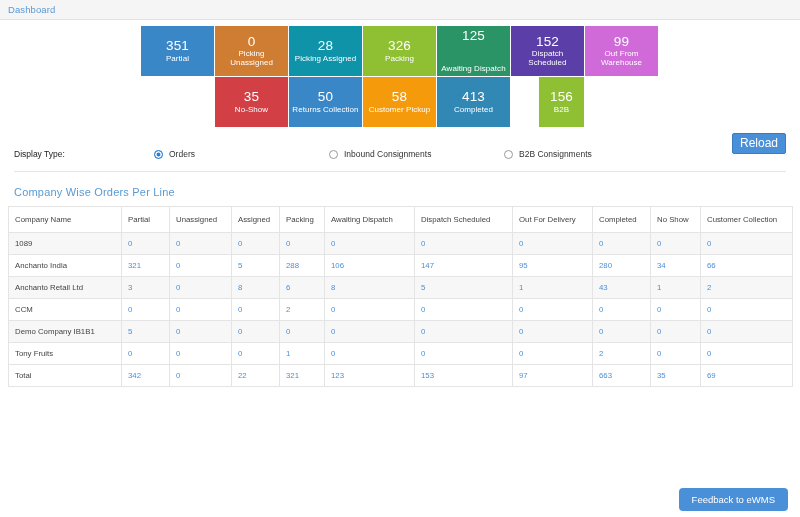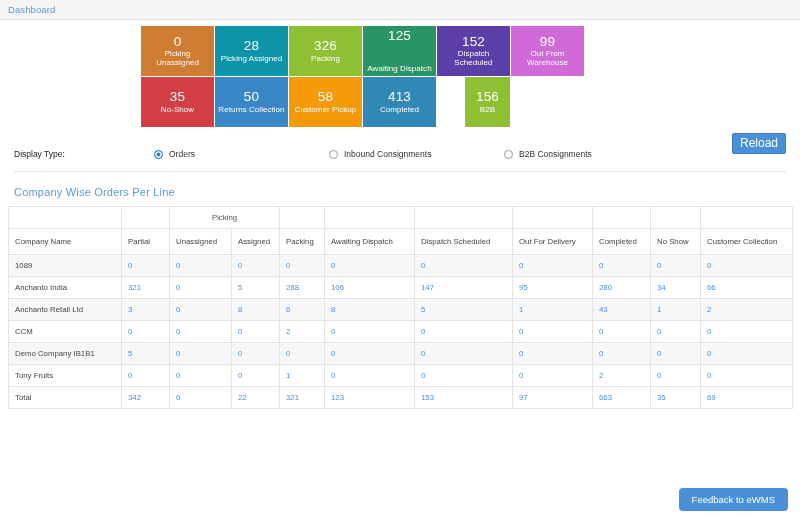--- a/index.html
+++ b/index.html
@@ -184,20 +184,24 @@
 <body>
 
 <div class="page">
 
   <div class="breadcrumb-bar">
     <span class="breadcrumb-link">Dashboard</span>
   </div>
 
   <div class="tiles-wrap">
     <div class="tiles-grid" id="tiles-grid">
+        <div class="tile" style="background: rgb(58, 135, 200);">
+          <div class="tile-value">351</div>
+          <div class="tile-label">Partial</div>
+        </div>
         <div class="tile" style="background: rgb(207, 125, 51);">
           <div class="tile-value">0</div>
           <div class="tile-label">Picking Unassigned</div>
         </div>
         <div class="tile" style="background: rgb(14, 147, 168);">
           <div class="tile-value">28</div>
           <div class="tile-label">Picking Assigned</div>
         </div>
         <div class="tile" style="background: rgb(143, 192, 51);">
           <div class="tile-value">326</div>
@@ -271,32 +275,20 @@
         <col style="width:48px">
           <col style="width:45px">
           <col style="width:90px">
         <col style="width:98px">
           <col style="width:80px">
           <col style="width:58px">
         <col style="width:50px">
           <col style="width:92px">
       </colgroup>
       <thead>
-        <tr class="group-row">
-          <th></th>
-          <th></th>
-          <th colspan="2">Picking</th>
-          <th></th>
-          <th></th>
-          <th></th>
-          <th></th>
-          <th></th>
-          <th></th>
-          <th></th>
-        </tr>
         <tr class="head-row" id="head-row">
             <th>Company Name</th>
             <th>Partial</th>
             <th>Unassigned</th>
             <th>Assigned</th>
             <th>Packing</th>
             <th>Awaiting Dispatch</th>
             <th>Dispatch Scheduled</th>
             <th>Out For Delivery</th>
             <th>Completed</th>

